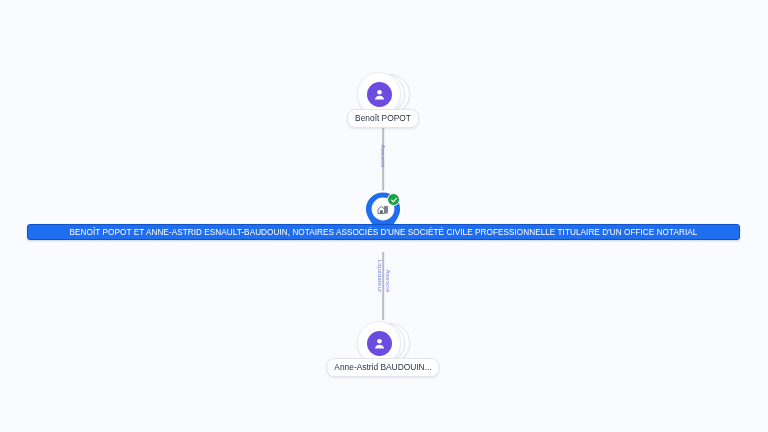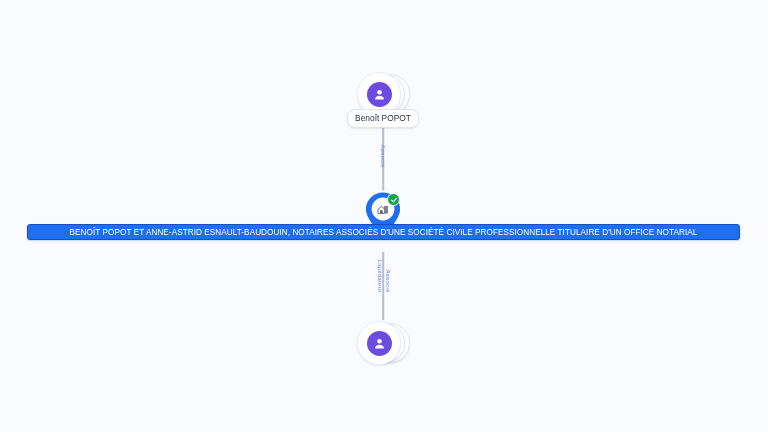--- a/index.html
+++ b/index.html
@@ -216,14 +216,15 @@
       <div class="card front">
         <div class="avatar-circle">
           <svg width="15" height="15" viewBox="0 0 24 24" aria-hidden="true">
             <circle cx="12" cy="8.3" r="3.7" fill="#ffffff"></circle>
             <path d="M4.8 20c0-4 3.3-6.2 7.2-6.2S19.2 16 19.2 20z" fill="#ffffff"></path>
           </svg>
         </div>
       </div>
     </div>
   </div>
+  <div class="pill" style="left:383px; top:358px;">Anne-Astrid BAUDOUIN...</div>
 
 </div>
 
 </body></html>

